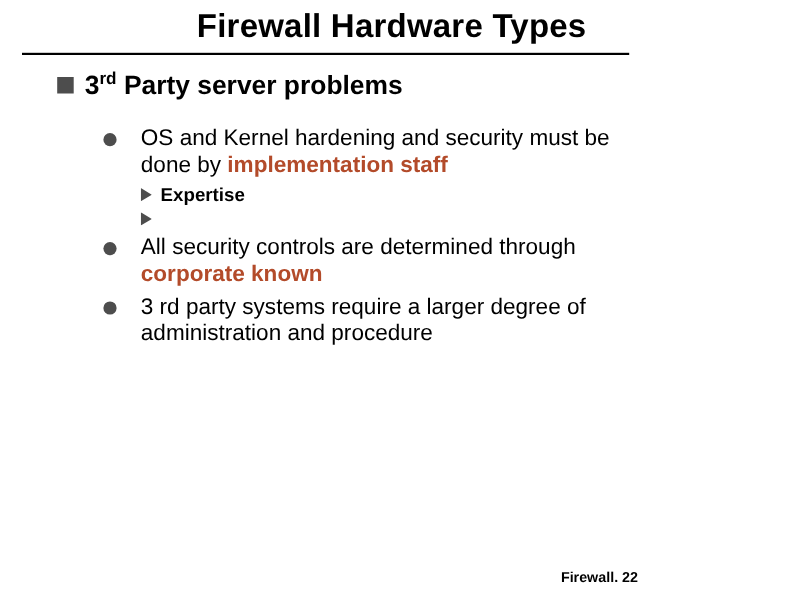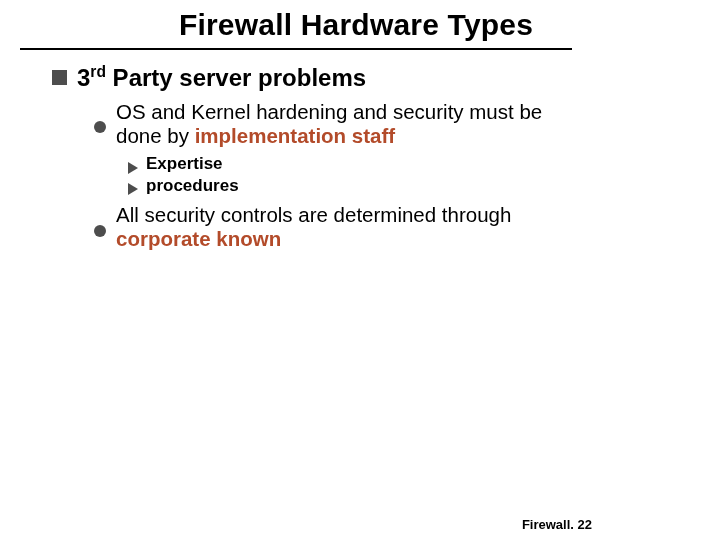--- a/index.html
+++ b/index.html
@@ -34,43 +34,44 @@
     border-top: 2.5px solid #000;
   }
   .body {
     padding: 14px 30px 0 52px;
   }
 
   
   .lvl1 {
     display: flex;
     align-items: flex-start;
-    margin-bottom: 8px;
+    margin-bottom: 22px;
   }
   .sq {
     width: 15px;
     height: 15px;
     background: #4d4d4d;
     flex: 0 0 15px;
     margin-top: 6px;
     margin-right: 10px;
   }
   .lvl1-text {
     font-size: 24px;
     font-weight: 700;
     line-height: 1.15;
   }
   sup { font-size: 0.65em; vertical-align: super; line-height: 0; }
 
   
   .lvl2-list { padding-left: 42px; }
   .lvl2 {
     display: flex;
-    align-items: center;
+    align-items: flex-start;
     margin-bottom: 6px;
+    gap: 12px;
   }
   .dot {
     width: 12px;
     height: 12px;
     border-radius: 50%;
     background: #4d4d4d;
     flex: 0 0 12px;
     margin-top: 7px;
     margin-right: 10px;
   }
@@ -79,41 +80,41 @@
     font-weight: 400;
     line-height: 1.18;
   }
   .lvl2-text, .lvl3-text { color: #000; }
   .accent { color: #b34b2a; font-weight: 700; }
 
   
   .lvl3-list { padding-left: 34px; margin: 4px 0 8px 0; }
   .lvl3 {
     display: flex;
-    align-items: flex-end;
+    align-items: flex-start;
     margin-bottom: 2px;
   }
   .arrow {
     flex: 0 0 12px;
     margin-top: 3px;
     margin-right: 6px;
     color: #4d4d4d;
     font-size: 14px;
     line-height: 1;
   }
   .arrow svg { display: block; }
   .lvl3-text {
     font-size: 17px;
     font-weight: 700;
     line-height: 1.15;
   }
 
   .footer {
     position: absolute;
-    right: 0;
+    right: 12px;
     bottom: 8px;
     font-size: 13px;
     font-weight: 700;
     color: #000;
   }
 </style>
 </head>
 <body>
 
 <div class="slide">
@@ -148,30 +149,33 @@
               </svg>
           </span>
           <span class="lvl3-text">Expertise</span>
         </div>
         <div class="lvl3">
           <span class="arrow">
             <svg width="10" height="12" viewBox="0 0 10 12">
                 <polygon points="0,0 10,6 0,12" fill="#4d4d4d"></polygon>
               </svg>
           </span>
-          <span class="lvl3-text">procedures</span>
         </div>
       </div>
 
 
       <div class="lvl2">
         <span class="dot"></span>
         <span class="lvl2-text">
           <span>All security controls are determined through </span><span class="accent">corporate known</span>
         </span>
       </div>
 
+      <div class="lvl2">
+        <span class="dot"></span>
+        <span class="lvl2-text">3 rd party systems require a larger degree of administration and procedure</span>
+      </div>
 
     </div>
   </div>
 
   <div class="footer">Firewall. 22</div>
 </div>
 
 </body></html>

